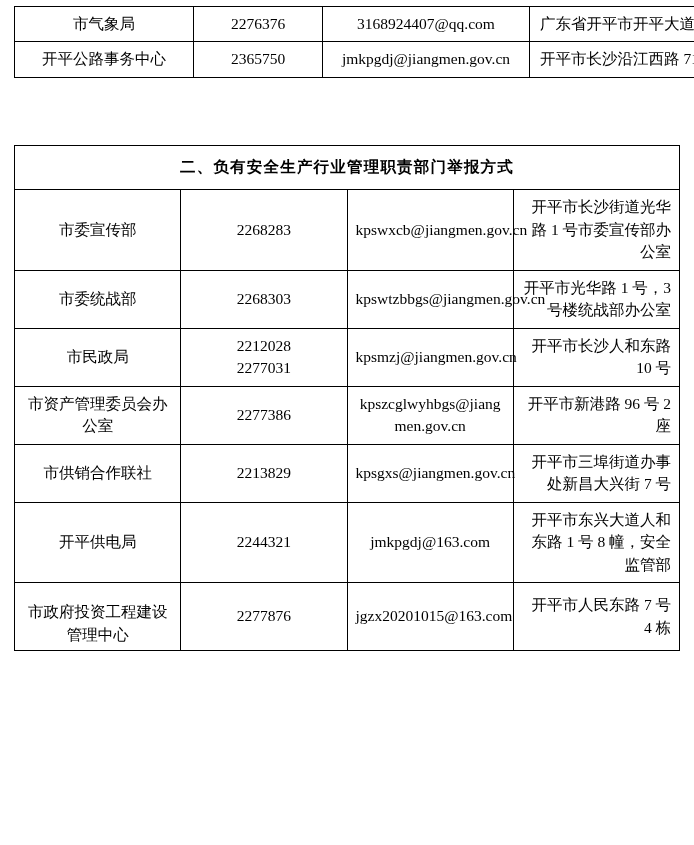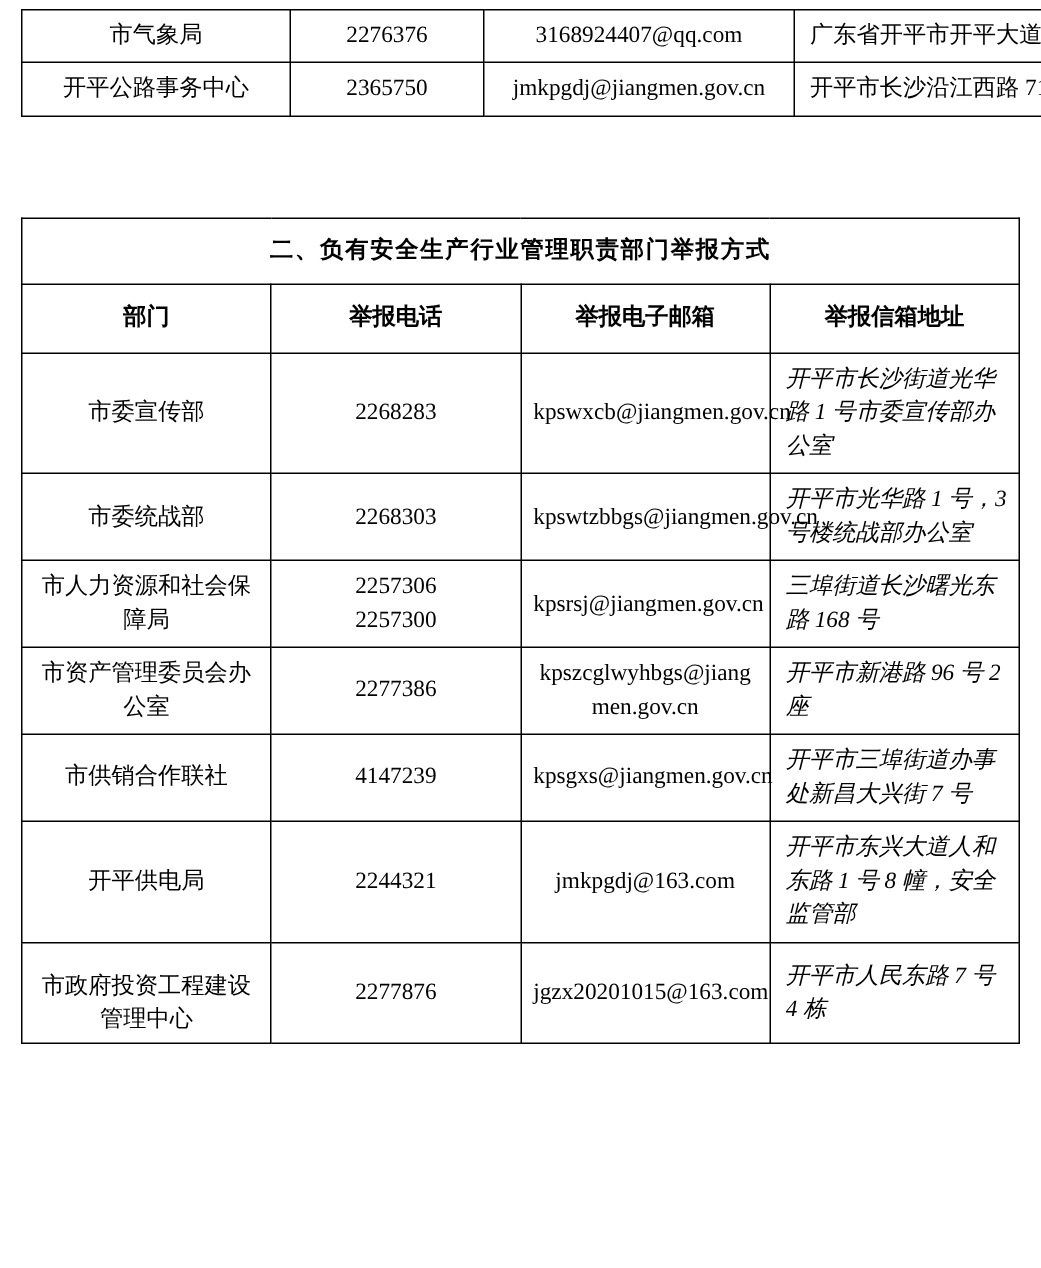--- a/index.html
+++ b/index.html
@@ -66,21 +66,21 @@
     font-size: 17px;
     letter-spacing: 1.2px;
     padding: 10px 4px 11px 4px !important;
   }
   .hdr {
     text-align: center;
     font-weight: bold;
     padding: 11px 4px !important;
   }
   .cell-center { text-align: center; }
-  .cell-left   { text-align: left; padding-left: 10px !important; font-style: italic; }
+  .cell-left   { text-align: right; padding-left: 10px !important; }
   .two-line { line-height: 1.5; }
 </style>
 </head>
 <body>
 
 <div class="page">
 
   <table class="top-table">
     <tbody>
       <tr>
@@ -96,60 +96,54 @@
         <td class="c-addr">开平市长沙沿江西路 71 号</td>
       </tr>
     </tbody>
   </table>
 
   <table class="main-table">
     <tbody>
       <tr>
         <td class="section-head" colspan="4">二、负有安全生产行业管理职责部门举报方式</td>
       </tr>
-      <tr>
-        <td class="c-dept hdr">部门</td>
-        <td class="c-tel hdr">举报电话</td>
-        <td class="c-mail hdr">举报电子邮箱</td>
-        <td class="c-addr hdr" style="text-align:center">举报信箱地址</td>
-      </tr>
 
       <tr>
         <td class="c-dept cell-center">市委宣传部</td>
         <td class="c-tel cell-center">2268283</td>
         <td class="c-mail cell-center">kpswxcb@jiangmen.gov.cn</td>
         <td class="c-addr cell-left">开平市长沙街道光华路 1 号市委宣传部办公室</td>
       </tr>
 
       <tr>
         <td class="c-dept cell-center">市委统战部</td>
         <td class="c-tel cell-center">2268303</td>
         <td class="c-mail cell-center">kpswtzbbgs@jiangmen.gov.cn</td>
         <td class="c-addr cell-left">开平市光华路 1 号，3 号楼统战部办公室</td>
       </tr>
 
+      <tr>
+        <td class="c-dept cell-center">市民政局</td>
+        <td class="c-tel cell-center two-line" style="white-space:pre-line">2212028
+2277031</td>
+        <td class="c-mail cell-center">kpsmzj@jiangmen.gov.cn</td>
+        <td class="c-addr cell-left">开平市长沙人和东路 10 号</td>
+      </tr>
 
-      <tr>
-        <td class="c-dept cell-center">市人力资源和社会保障局</td>
-        <td class="c-tel cell-center two-line" style="white-space:pre-line">2257306
-2257300</td>
-        <td class="c-mail cell-center">kpsrsj@jiangmen.gov.cn</td>
-        <td class="c-addr cell-left">三埠街道长沙曙光东路 168 号</td>
-      </tr>
 
       <tr>
         <td class="c-dept cell-center">市资产管理委员会办公室</td>
         <td class="c-tel cell-center">2277386</td>
         <td class="c-mail cell-center" style="word-break:break-all">kpszcglwyhbgs@jiangmen.gov.cn</td>
         <td class="c-addr cell-left">开平市新港路 96 号 2 座</td>
       </tr>
 
       <tr>
         <td class="c-dept cell-center">市供销合作联社</td>
-        <td class="c-tel cell-center">4147239</td>
+        <td class="c-tel cell-center">2213829</td>
         <td class="c-mail cell-center">kpsgxs@jiangmen.gov.cn</td>
         <td class="c-addr cell-left">开平市三埠街道办事处新昌大兴街 7 号</td>
       </tr>
 
       <tr>
         <td class="c-dept cell-center">开平供电局</td>
         <td class="c-tel cell-center">2244321</td>
         <td class="c-mail cell-center">jmkpgdj@163.com</td>
         <td class="c-addr cell-left">开平市东兴大道人和东路 1 号 8 幢，安全监管部</td>
       </tr>

